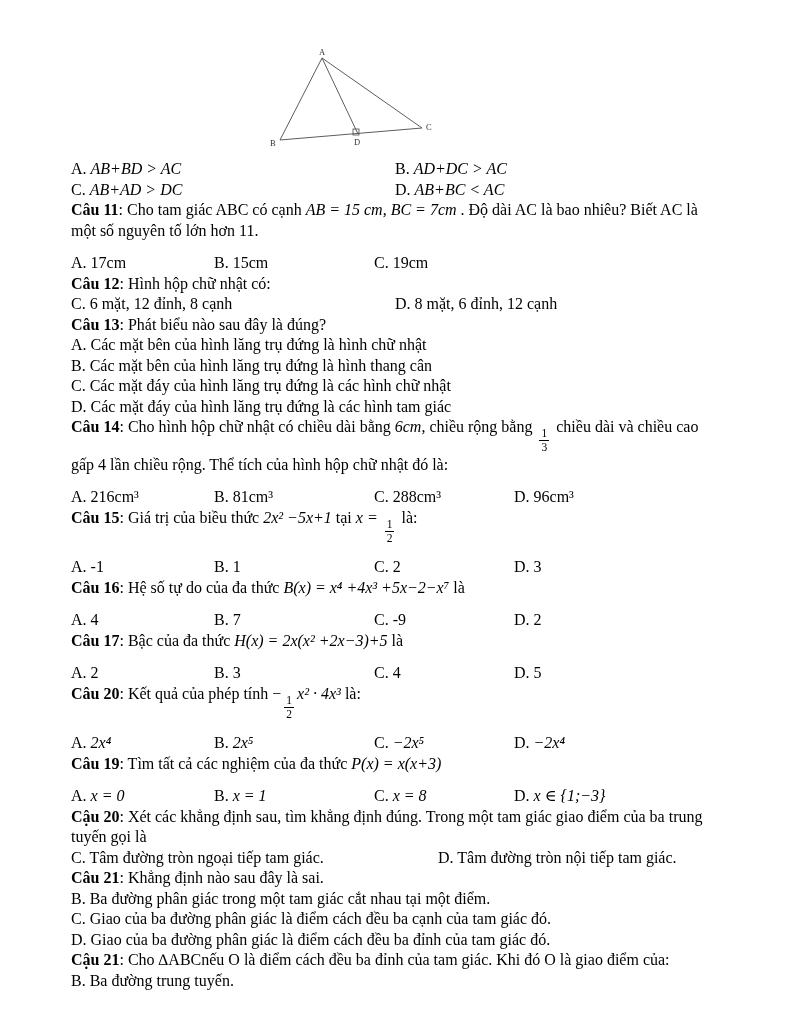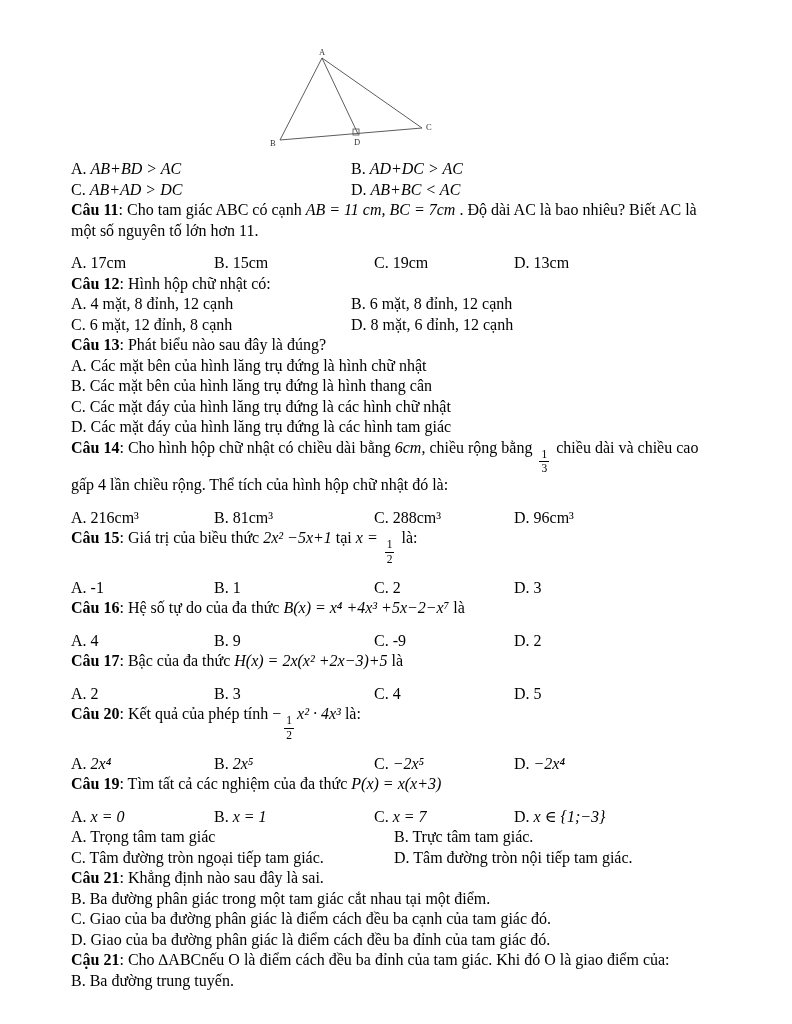--- a/index.html
+++ b/index.html
@@ -10,21 +10,21 @@
     overflow:hidden;
   }
   .page{position:relative;width:792px;height:1024px;background:#fff;}
   .doc{margin:0 71px;width:650px;}
   .figure{margin:46px 0 5px 199px;width:170px;}
   .figure svg{display:block;}
   .figure text{font-family:"Liberation Serif",serif;font-size:8.5px;fill:#333;}
   .p-line{margin:0;}
   .p-line b{font-weight:bold;}
   .opt4{display:grid;grid-template-columns:143px 160px 140px 1fr;margin-top:12px;}
-  .opt2{display:grid;grid-template-columns:280px 1fr;}
+  .opt2{display:grid;grid-template-columns:280px 1fr;gap:44px;}
   .opt2.wide{grid-template-columns:323px 1fr;}
   .opt{white-space:nowrap;}
   i{font-style:italic;}
   .frac{
     display:inline-flex;flex-direction:column;align-items:center;
     vertical-align:-0.45em;font-size:0.72em;line-height:1.15;
     padding:0 1px;margin:0 2px;
   }
   .frac .num{border-bottom:1px solid #000;padding:0 2px;}
   .frac .den{padding:0 2px;}
@@ -51,32 +51,27 @@
 
     <div>
         <div class="opt2">
           <span class="opt">A.  <i>AB+BD &gt; AC</i></span>
           <span class="opt">B.  <i>AD+DC &gt; AC</i></span>
         </div>
         <div class="opt2">
           <span class="opt">C.  <i>AB+AD &gt; DC</i></span>
           <span class="opt">D.  <i>AB+BC &lt; AC</i></span>
         </div>
-        <div class="p-line"><b>Câu 11</b>: Cho tam giác ABC có cạnh <i>AB = 11 cm, BC = 7cm</i> . Độ dài AC là bao nhiêu? Biết AC là một số nguyên tố lớn hơn 11.</div>
+        <div class="p-line"><b>Câu 11</b>: Cho tam giác ABC có cạnh <i>AB = 15 cm, BC = 7cm</i> . Độ dài AC là bao nhiêu? Biết AC là một số nguyên tố lớn hơn 11.</div>
         <div class="opt4">
           <span class="opt">A.  17cm</span>
           <span class="opt">B.  15cm</span>
           <span class="opt">C.  19cm</span>
-          <span class="opt">D.  13cm</span>
         </div>
         <div class="p-line"><b>Câu 12</b>: Hình hộp chữ nhật có:</div>
-        <div class="opt2">
-          <span class="opt">A. 4 mặt, 8 đỉnh, 12 cạnh</span>
-          <span class="opt">B. 6 mặt, 8 đỉnh, 12 cạnh</span>
-        </div>
         <div class="opt2">
           <span class="opt">C. 6 mặt, 12 đỉnh, 8 cạnh</span>
           <span class="opt">D. 8 mặt, 6 đỉnh, 12 cạnh</span>
         </div>
         <div class="p-line"><b>Câu 13</b>: Phát biểu nào sau đây là đúng?</div>
         <div class="p-line">A. Các mặt bên của hình lăng trụ đứng là hình chữ nhật</div>
         <div class="p-line">B. Các mặt bên của hình lăng trụ đứng là hình thang cân</div>
         <div class="p-line">C. Các mặt đáy của hình lăng trụ đứng là các hình chữ nhật</div>
         <div class="p-line">D. Các mặt đáy của hình lăng trụ đứng là các hình tam giác</div>
         <div class="p-line"><b>Câu 14</b>: Cho hình hộp chữ nhật có chiều dài bằng <i>6cm</i>, chiều rộng bằng <span class="frac">
@@ -95,21 +90,21 @@
           </span> là:</div>
         <div class="opt4">
           <span class="opt">A. -1</span>
           <span class="opt">B. 1</span>
           <span class="opt">C. 2</span>
           <span class="opt">D. 3</span>
         </div>
         <div class="p-line"><b>Câu 16</b>: Hệ số tự do của đa thức <i>B(x) = x⁴ +4x³ +5x−2−x⁷</i> là</div>
         <div class="opt4">
           <span class="opt">A. 4</span>
-          <span class="opt">B. 9</span>
+          <span class="opt">B. 7</span>
           <span class="opt">C. -9</span>
           <span class="opt">D. 2</span>
         </div>
         <div class="p-line"><b>Câu 17</b>: Bậc của đa thức <i>H(x) = 2x(x² +2x−3)+5</i> là</div>
         <div class="opt4">
           <span class="opt">A. 2</span>
           <span class="opt">B. 3</span>
           <span class="opt">C. 4</span>
           <span class="opt">D. 5</span>
         </div>
@@ -120,27 +115,24 @@
         <div class="opt4">
           <span class="opt">A.  <i>2x⁴</i></span>
           <span class="opt">B.  <i>2x⁵</i></span>
           <span class="opt">C.  <i>−2x⁵</i></span>
           <span class="opt">D.  <i>−2x⁴</i></span>
         </div>
         <div class="p-line"><b>Câu 19</b>: Tìm tất cả các nghiệm của đa thức <i>P(x) = x(x+3)</i></div>
         <div class="opt4">
           <span class="opt">A.  <i>x = 0</i></span>
           <span class="opt">B.  <i>x = 1</i></span>
-          <span class="opt">C.  <i>x = 7</i></span>
+          <span class="opt">C.  <i>x = 8</i></span>
           <span class="opt">D.  <i>x ∈ {1;−3}</i></span>
         </div>
-        <div class="opt2 wide">
-          <span class="opt">A. Trọng tâm tam giác</span>
-          <span class="opt">B. Trực tâm tam giác.</span>
-        </div>
+        <div class="p-line"><b>Cậu 20</b>: Xét các khẳng định sau, tìm khẳng định đúng. Trong một tam giác giao điểm của ba trung tuyến gọi là</div>
         <div class="opt2 wide">
           <span class="opt">C. Tâm đường tròn ngoại tiếp tam giác.</span>
           <span class="opt">D. Tâm đường tròn nội tiếp tam giác.</span>
         </div>
         <div class="p-line"><b>Câu 21</b>: Khẳng định nào sau đây là sai.</div>
         <div class="p-line">B. Ba đường phân giác trong một tam giác cắt nhau tại một điểm.</div>
         <div class="p-line">C. Giao của ba đường phân giác là điểm cách đều ba cạnh của tam giác đó.</div>
         <div class="p-line">D. Giao của ba đường phân giác là điểm cách đều ba đỉnh của tam giác đó.</div>
         <div class="p-line"><b>Cậu 21</b>: Cho ∆ABCnếu O là điểm cách đều ba đỉnh của tam giác. Khi đó O là giao điểm của:</div>
         <div class="opt2 wide">

